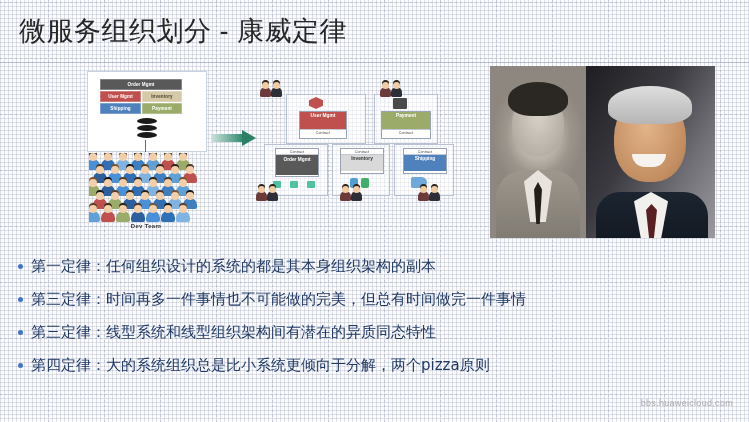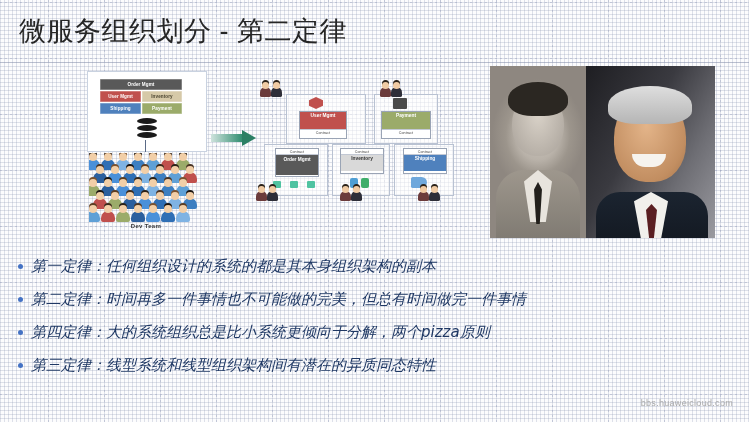--- a/index.html
+++ b/index.html
@@ -97,21 +97,21 @@
   .cyl{position:absolute;width:8px;height:10px;background:#4f9fd4;border-radius:2px;}
 
   
   #photos{position:absolute;left:490px;top:66px;width:225px;height:172px;
     background:#ffffff;display:flex;}
   #photo-bw{position:relative;width:96px;height:172px;background:#f3f1ee;overflow:hidden;}
   #photo-color{position:relative;width:129px;height:172px;background:#2b2b2b;overflow:hidden;}
 
   
   #bullets{position:absolute;left:18px;top:255px;width:660px;}
-  .bullet-row{display:flex;align-items:flex-start;height:33px;font-style:italic;}
+  .bullet-row{display:flex;align-items:flex-start;height:33px;}
   .dot{
     width:5px;height:5px;border-radius:50%;background:#4472c4;
     margin-top:9px;margin-right:8px;flex:0 0 auto;
   }
   .btext{
     font-size:15px;color:#1f3864;line-height:22px;white-space:nowrap;
     font-family:"DejaVu Sans","Liberation Sans",sans-serif;
   }
 
   
@@ -142,21 +142,21 @@
       <div class="hline" style="top: 2px;"></div>
       <div class="hline" style="top: 58px;"></div>
       <div class="hline" style="top: 114px;"></div>
       <div class="hline" style="top: 170px;"></div>
       <div class="hline" style="top: 226px;"></div>
       <div class="hline" style="top: 282px;"></div>
       <div class="hline" style="top: 338px;"></div>
       <div class="hline" style="top: 394px;"></div>
     </div>
 
-  <div id="title">微服务组织划分 - 第二定律</div>
+  <div id="title">微服务组织划分 - 康威定律</div>
   <div id="title-rule"></div>
 
   <div id="monolith-wrap">
     <div id="mono-box">
       <div class="mod" id="mod-order">Order Mgmt</div>
       <div class="mod" id="mod-user">User Mgmt</div>
       <div class="mod" id="mod-inv">Inventory</div>
       <div class="mod" id="mod-ship">Shipping</div>
       <div class="mod" id="mod-pay">Payment</div>
       <div id="db">
@@ -424,29 +424,29 @@
       </div>
   </div>
 
   <div id="bullets">
     <div class="bullet-row">
       <div class="dot"></div>
       <div class="btext">第一定律：任何组织设计的系统的都是其本身组织架构的副本</div>
     </div>
     <div class="bullet-row">
       <div class="dot"></div>
-      <div class="btext">第二定律：时间再多一件事情也不可能做的完美，但总有时间做完一件事情</div>
+      <div class="btext">第三定律：时间再多一件事情也不可能做的完美，但总有时间做完一件事情</div>
+    </div>
+    <div class="bullet-row">
+      <div class="dot"></div>
+      <div class="btext">第三定律：线型系统和线型组织架构间有潜在的异质同态特性</div>
     </div>
     <div class="bullet-row">
       <div class="dot"></div>
       <div class="btext">第四定律：大的系统组织总是比小系统更倾向于分解，两个pizza原则</div>
     </div>
-    <div class="bullet-row">
-      <div class="dot"></div>
-      <div class="btext">第三定律：线型系统和线型组织架构间有潜在的异质同态特性</div>
-    </div>
   </div>
 
   <div id="watermark">
     <div id="wm-url">bbs.huaweicloud.com</div>
   </div>
 
 </div>
 
 </body></html>

